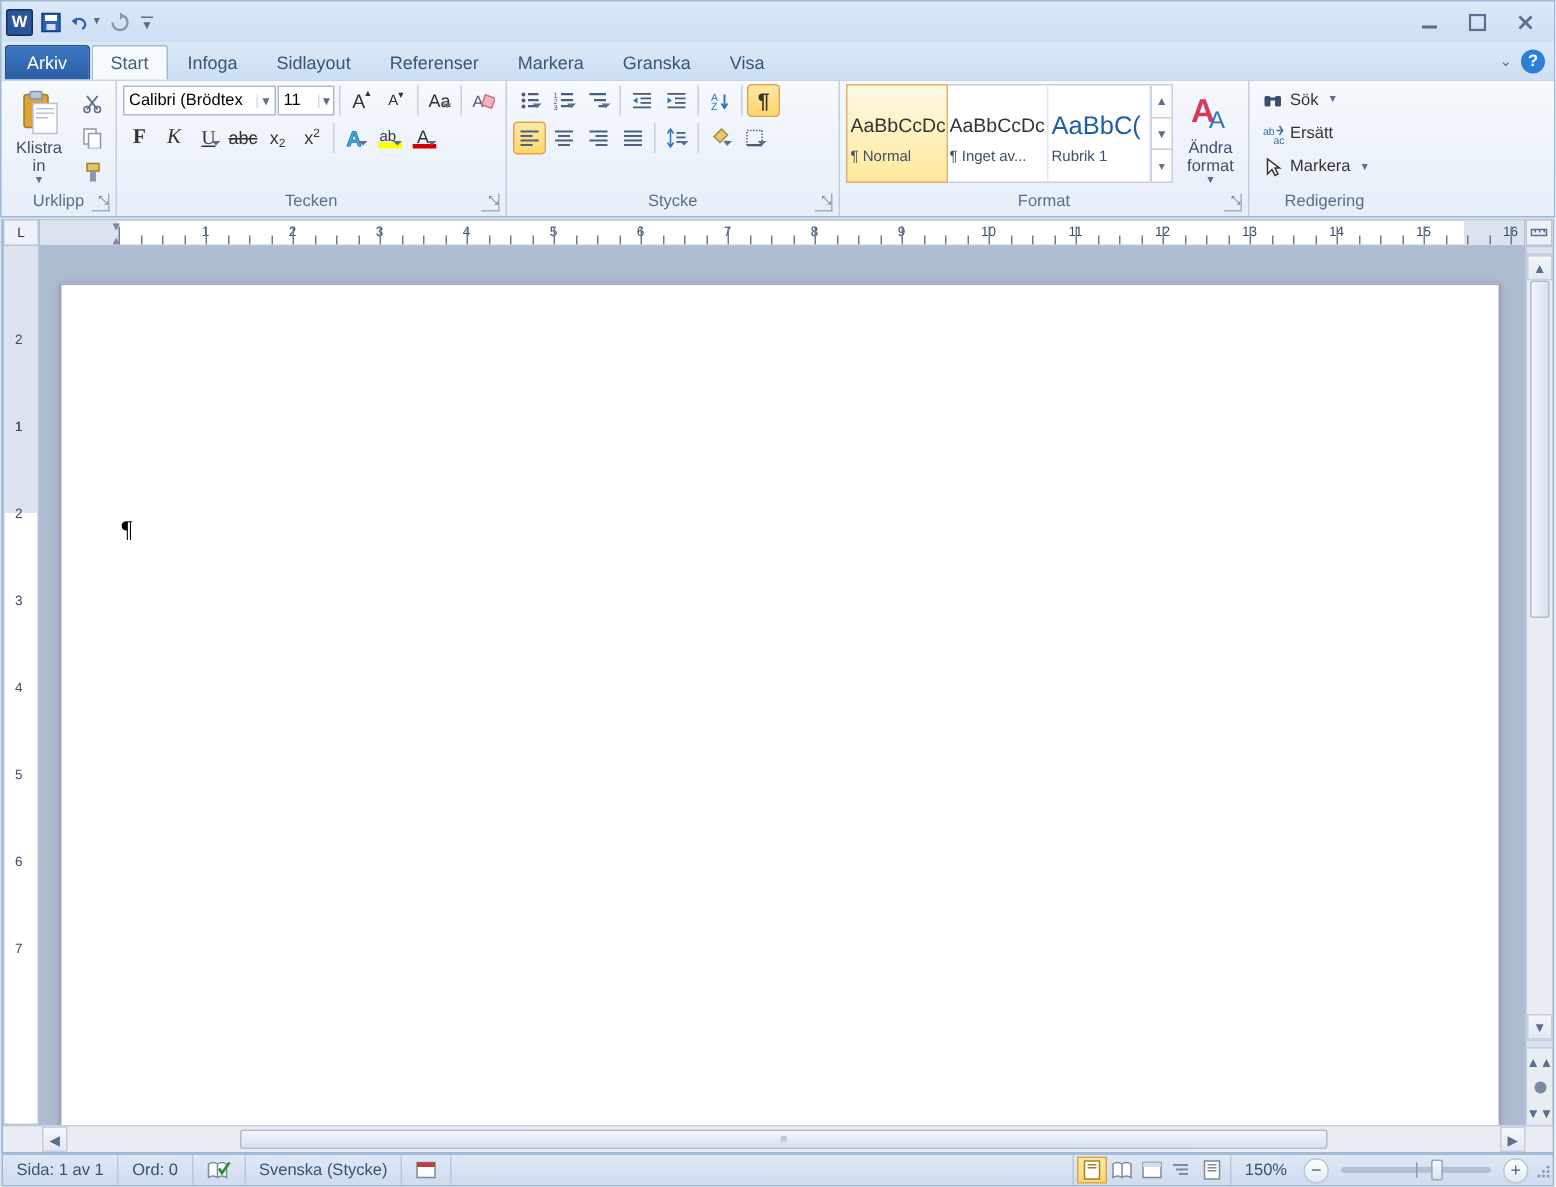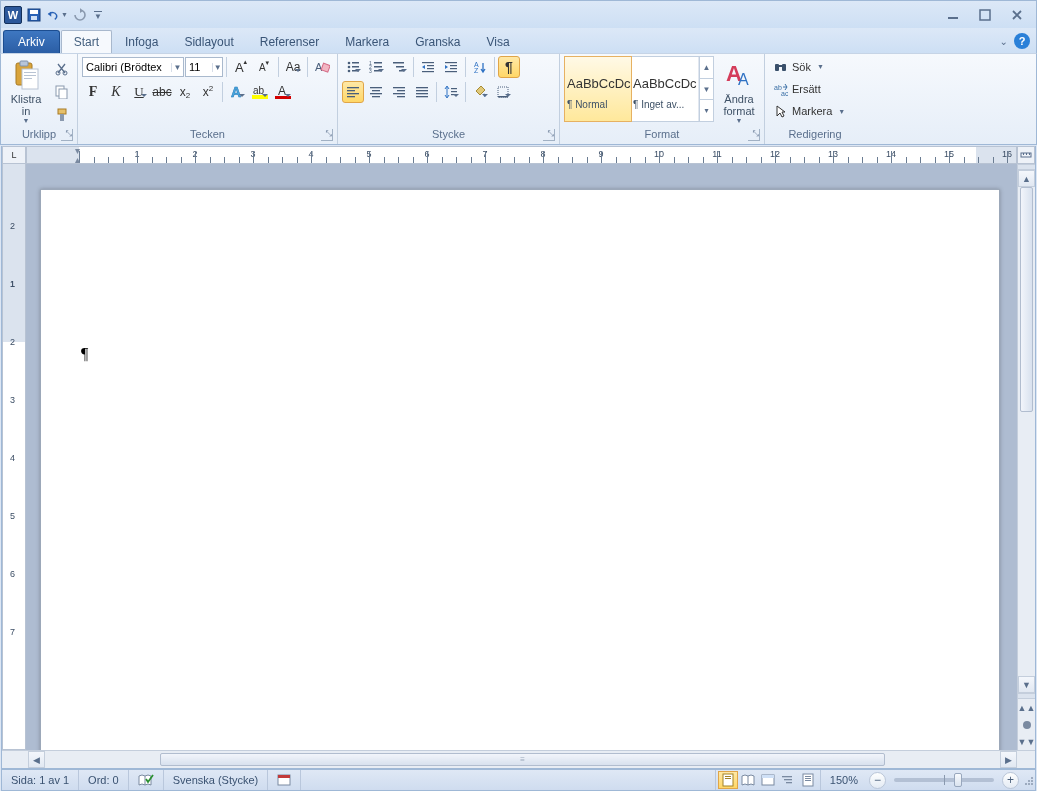--- a/index.html
+++ b/index.html
@@ -412,20 +412,24 @@
   <div class="group" style="flex-shrink:1;">
     <div class="group-body">
       <div class="style-gallery" id="styles-host">
         <div class="style-item sel">
             <div class="style-preview">AaBbCcDc</div>
             <div class="style-name">¶ Normal</div>
           </div>
           <div class="style-item">
             <div class="style-preview">AaBbCcDc</div>
             <div class="style-name">¶ Inget av...</div>
+          </div>
+          <div class="style-item">
+            <div class="style-preview" style="color: rgb(31, 95, 168); font-size: 17px;">AaBbC(</div>
+            <div class="style-name">Rubrik 1</div>
           </div>
           <div class="gallery-scroll" id="gallery-scroll">
           <div>▲</div>
           <div>▼</div>
           <div>▾</div>
         </div>
       </div>
       <div class="bigbtn">
         <div class="icon-lg">
             <svg width="32" height="32" viewBox="0 0 32 32">

